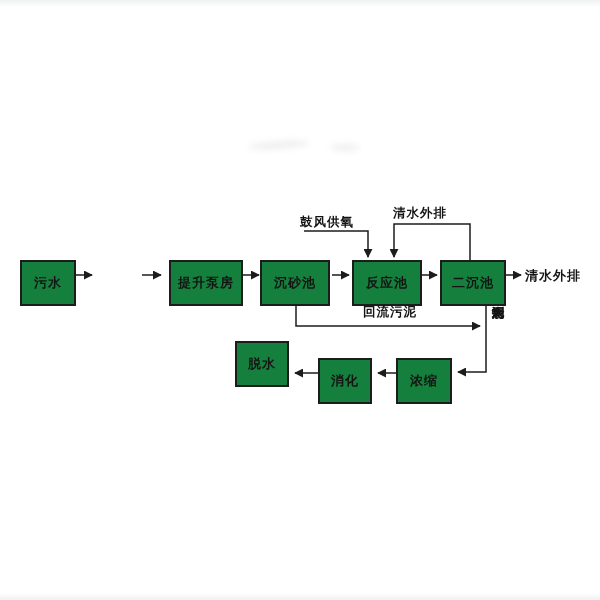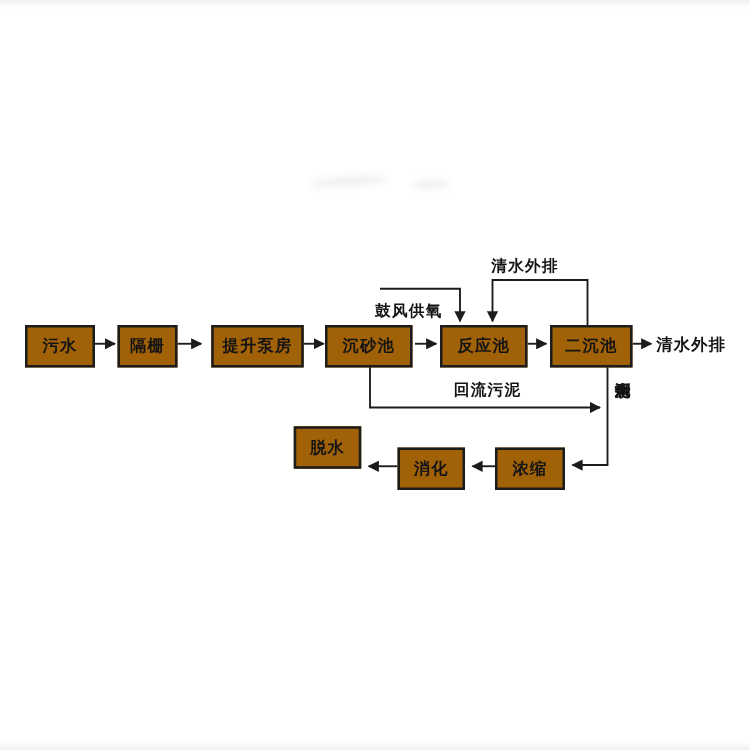--- a/index.html
+++ b/index.html
@@ -33,24 +33,24 @@
     filter: blur(3px);
     border-radius: 50%;
   }
   #smudge1 { left: 248px; top: 141px; width: 62px; height: 8px; transform: rotate(-4deg); }
   #smudge2 { left: 330px; top: 144px; width: 30px; height: 7px; }
 
   svg.lines { position: absolute; left: 0; top: 0; }
 
   .node {
     position: absolute;
-    height: 34px;
+    height: 46px;
     box-sizing: border-box;
     border: 2px solid #1c1c1c;
-    background: #a16207;
+    background: #15803d;
     display: flex;
     align-items: center;
     justify-content: center;
     font-size: 13px;
     font-weight: bold;
     letter-spacing: 1px;
     white-space: nowrap;
   }
   #box-wushui  { left: 20px;  top: 260px; width: 56px; }
   #box-gezha   { left: 94px;  top: 260px; width: 48px; }
@@ -62,21 +62,21 @@
   #box-xiaohua { left: 318px; top: 358px; width: 54px; }
   #box-tuoshui { left: 235px; top: 341px; width: 54px; }
 
   .lbl {
     position: absolute;
     font-size: 12.5px;
     font-weight: bold;
     letter-spacing: 1px;
     white-space: nowrap;
   }
-  #lbl-gufeng    { left: 300px; top: 214px; margin-top: 27px; }
+  #lbl-gufeng    { left: 300px; top: 214px; }
   #lbl-huiliu    { left: 393px; top: 205px; }
   #lbl-shengyu-h { left: 363px; top: 304px; }
   #lbl-shengyu-v {
     left: 489px; top: 296px;
     writing-mode: vertical-rl;
     text-orientation: upright;
     letter-spacing: 0;
   }
   #lbl-qingshui  { left: 525px; top: 267px; font-size: 13px; }
 </style>
@@ -106,21 +106,20 @@
       <polyline points="304,231 368,231 368,257" marker-end="url(#arrow)"></polyline>
       <polyline points="470,260 470,224 394,224 394,257" marker-end="url(#arrow)"></polyline>
       <polyline points="296,290 296,326 480,326" marker-end="url(#arrow)"></polyline>
       <polyline points="486,290 486,372 458,372" marker-end="url(#arrow)"></polyline>
       <polyline points="396,373 378,373" marker-end="url(#arrow)"></polyline>
       <polyline points="318,373 295,373" marker-end="url(#arrow)"></polyline>
     </g>
   </svg>
 
   <div class="node" id="box-wushui">污水</div>
-  <div class="node" id="box-gezha">隔栅</div>
   <div class="node" id="box-tisheng">提升泵房</div>
   <div class="node" id="box-chensha">沉砂池</div>
   <div class="node" id="box-fanying">反应池</div>
   <div class="node" id="box-erchen">二沉池</div>
   <div class="node" id="box-xiaohua">消化</div>
   <div class="node" id="box-nongsuo">浓缩</div>
   <div class="node" id="box-tuoshui">脱水</div>
 
   <div class="lbl" id="lbl-gufeng">鼓风供氧</div>
   <div class="lbl" id="lbl-huiliu">清水外排</div>

